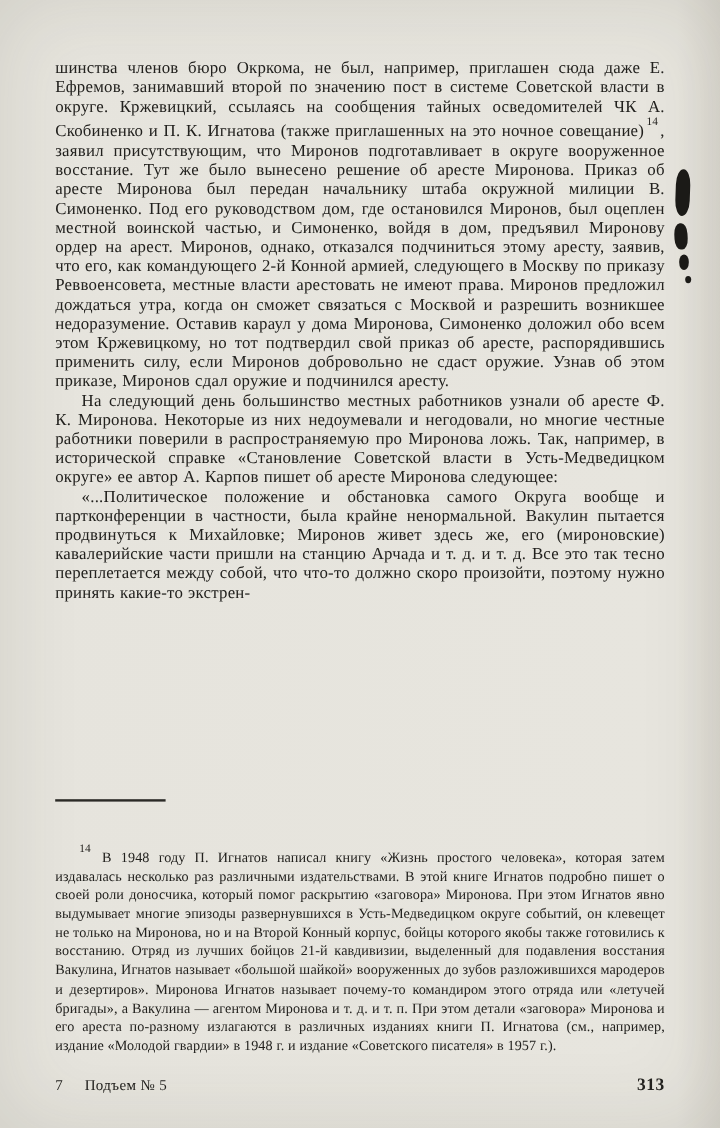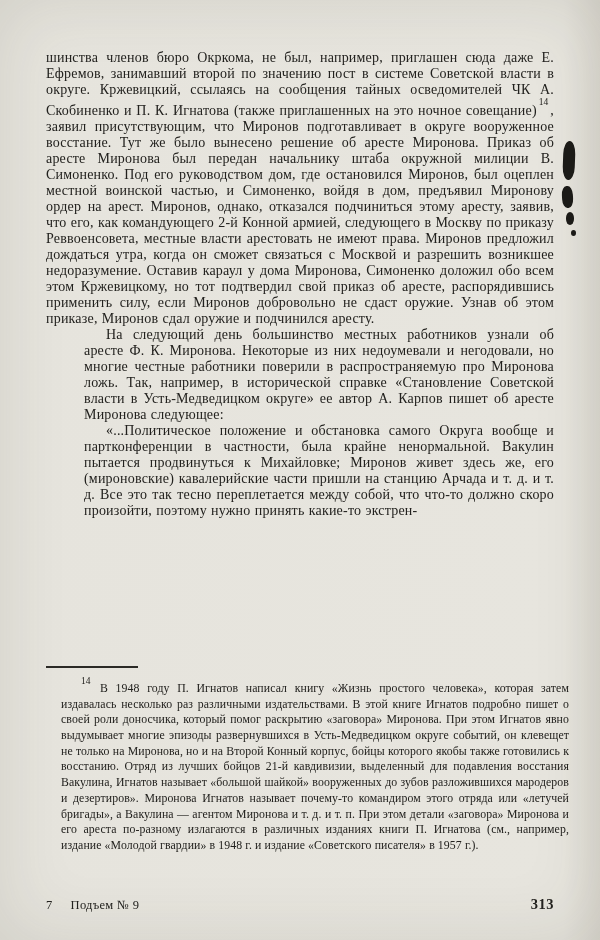--- a/index.html
+++ b/index.html
@@ -34,21 +34,21 @@
 
   .para {
     font-size: 14px;
     line-height: 16px;
     text-align: justify;
     letter-spacing: 0.2px;
     word-spacing: 0.5px;
     hyphens: auto;
   }
 
-  .para.indent { text-indent: 22px; margin-left: 38px; }
+  .para.indent { text-indent: 22px; }
 
   .fn-ref, .fn-marker {
     font-size: 9.5px;
     position: relative;
     top: -4px;
     margin-left: 2px;
     margin-right: 2px;
     letter-spacing: 0;
   }
 
@@ -57,28 +57,27 @@
     left: 46px;
     top: 666px;
     width: 92px;
     border-top: 2px solid #2b2a26;
   }
 
   .footnote {
     position: absolute;
     left: 46px;
     width: 508px;
-    top: 677px;
+    top: 704px;
     font-size: 11.8px;
     line-height: 15.7px;
     text-align: justify;
     text-indent: 20px;
     letter-spacing: 0.1px;
     hyphens: auto;
-    margin-left: 15px;
   }
 
   .footnote .fn-marker { top: -3px; margin-left: 0; }
 
   .running-footer {
     position: absolute;
     left: 46px;
     right: 46px;
     top: 896px;
     display: flex;
@@ -106,21 +105,21 @@
     <p class="para"><span>шинства членов бюро Окркома, не был, например, приглашен сюда даже Е. Ефремов, занимавший второй по значению пост в системе Советской власти в округе. Кржевицкий, ссылаясь на сообщения тайных осведомителей ЧК А. Скобиненко и П. К. Игнатова (также приглашенных на это ночное совещание)</span><sup class="fn-ref">14</sup><span>, заявил присутствующим, что Миронов подготавливает в округе вооруженное восстание. Тут же было вынесено решение об аресте Миронова. Приказ об аресте Миронова был передан начальнику штаба окружной милиции В. Симоненко. Под его руководством дом, где остановился Миронов, был оцеплен местной воинской частью, и Симоненко, войдя в дом, предъявил Миронову ордер на арест. Миронов, однако, отказался подчиниться этому аресту, заявив, что его, как командующего 2-й Конной армией, следующего в Москву по приказу Реввоенсовета, местные власти арестовать не имеют права. Миронов предложил дождаться утра, когда он сможет связаться с Москвой и разрешить возникшее недоразумение. Оставив караул у дома Миронова, Симоненко доложил обо всем этом Кржевицкому, но тот подтвердил свой приказ об аресте, распорядившись применить силу, если Миронов добровольно не сдаст оружие. Узнав об этом приказе, Миронов сдал оружие и подчинился аресту.</span></p>
     <p class="para indent">На следующий день большинство местных работников узнали об аресте Ф. К. Миронова. Некоторые из них недоумевали и негодовали, но многие честные работники поверили в распространяемую про Миронова ложь. Так, например, в исторической справке «Становление Советской власти в Усть-Медведицком округе» ее автор А. Карпов пишет об аресте Миронова следующее:</p>
     <p class="para indent">«...Политическое положение и обстановка самого Округа вообще и партконференции в частности, была крайне ненормальной. Вакулин пытается продвинуться к Михайловке; Миронов живет здесь же, его (мироновские) кавалерийские части пришли на станцию Арчада и т. д. и т. д. Все это так тесно переплетается между собой, что что-то должно скоро произойти, поэтому нужно принять какие-то экстрен-</p>
   </div>
 
   <div class="footnote-rule"></div>
 
   <p class="footnote"><sup class="fn-marker">14</sup> <span>В 1948 году П. Игнатов написал книгу «Жизнь простого человека», которая затем издавалась несколько раз различными издательствами. В этой книге Игнатов подробно пишет о своей роли доносчика, который помог раскрытию «заговора» Миронова. При этом Игнатов явно выдумывает многие эпизоды развернувшихся в Усть-Медведицком округе событий, он клевещет не только на Миронова, но и на Второй Конный корпус, бойцы которого якобы также готовились к восстанию. Отряд из лучших бойцов 21-й кавдивизии, выделенный для подавления восстания Вакулина, Игнатов называет «большой шайкой» вооруженных до зубов разложившихся мародеров и дезертиров». Миронова Игнатов называет почему-то командиром этого отряда или «летучей бригады», а Вакулина — агентом Миронова и т. д. и т. п. При этом детали «заговора» Миронова и его ареста по-разному излагаются в различных изданиях книги П. Игнатова (см., например, издание «Молодой гвардии» в 1948 г. и издание «Советского писателя» в 1957 г.).</span></p>
 
   <div class="running-footer">
-    <span class="footer-left"><span class="signature">7</span><span>Подъем № 9</span></span>
+    <span class="footer-left"><span class="signature">7</span><span>Подъем № 5</span></span>
     <span class="page-number">313</span>
   </div>
 
   <div class="artifact a1"></div>
   <div class="artifact a2"></div>
   <div class="artifact a3"></div>
   <div class="artifact a4"></div>
 
 </div>
 

